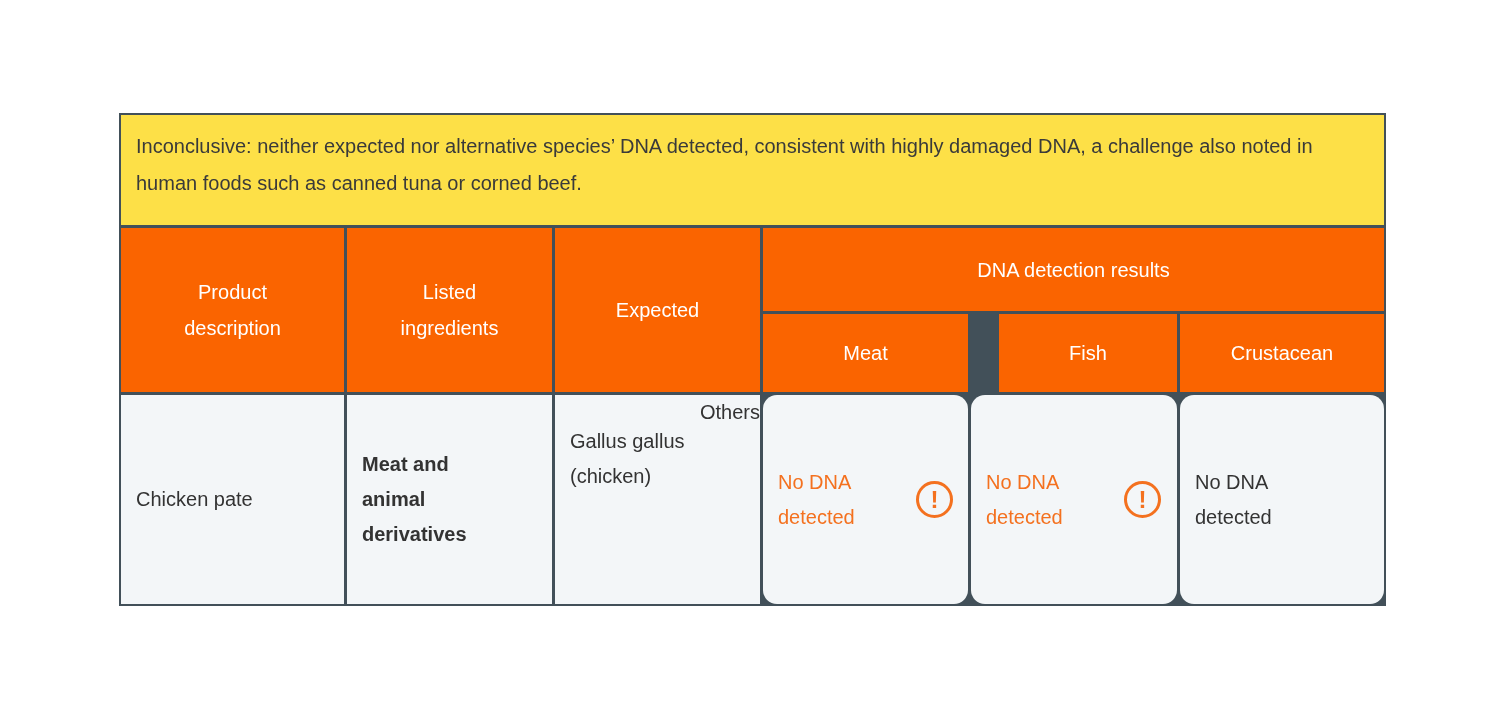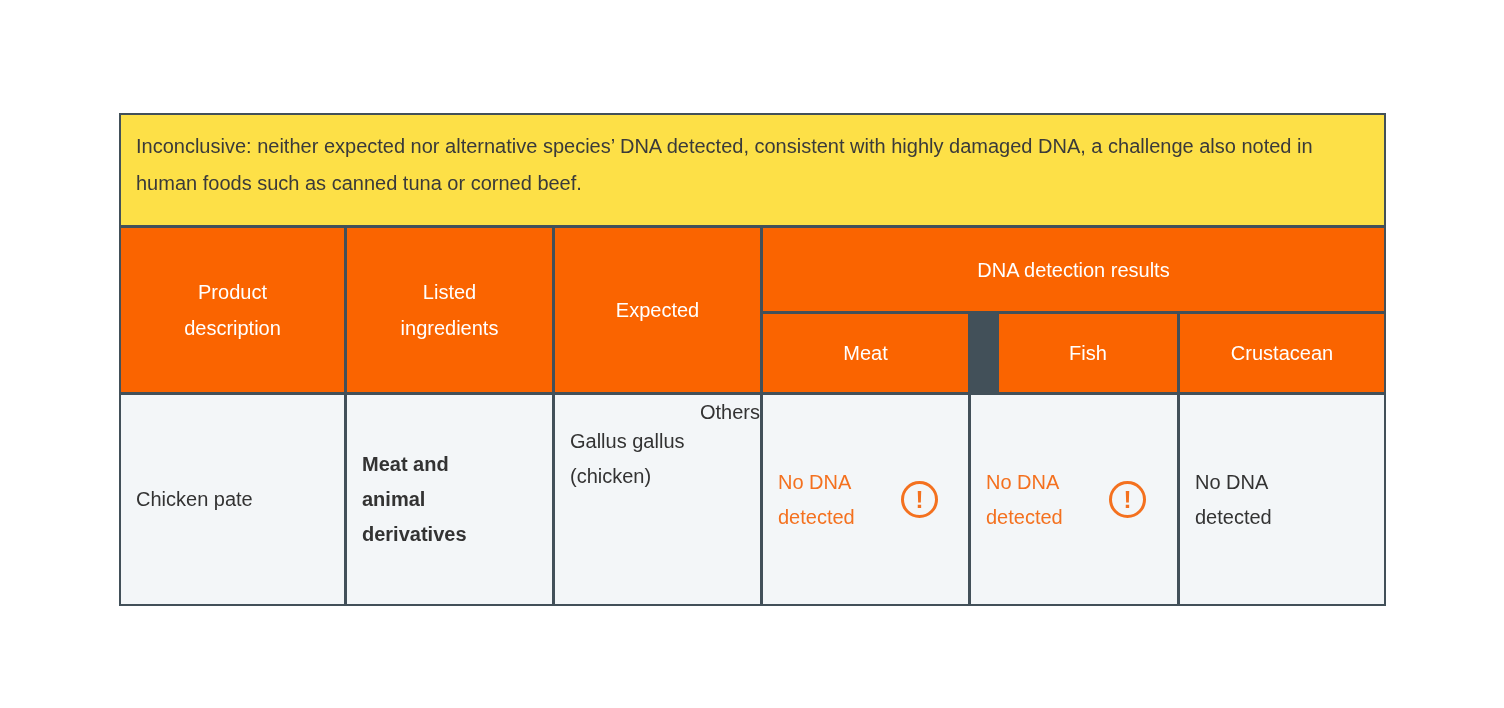--- a/index.html
+++ b/index.html
@@ -72,21 +72,21 @@
     padding-left: 15px;
   }
   .sub-divider { height: 3px; background: var(--border, #425059); }
   .sub-bottom {
     flex: 1;
     display: flex; align-items: flex-start;
     padding-left: 15px;
   }
   .expected-text { max-width: 140px; }
 
-  .result { gap: 27px; }
+  .result { gap: 42px; border-radius: 14px; }
   .result-text { max-width: 96px; }
   .alert .result-text { color: var(--alert, #F4711F); }
   .warning-icon {
     width: 37px; height: 37px;
     border: 3px solid var(--alert, #F4711F);
     border-radius: 50%;
     color: var(--alert, #F4711F);
     display: flex; align-items: center; justify-content: center;
     font-size: 24px;
     font-weight: 700;

